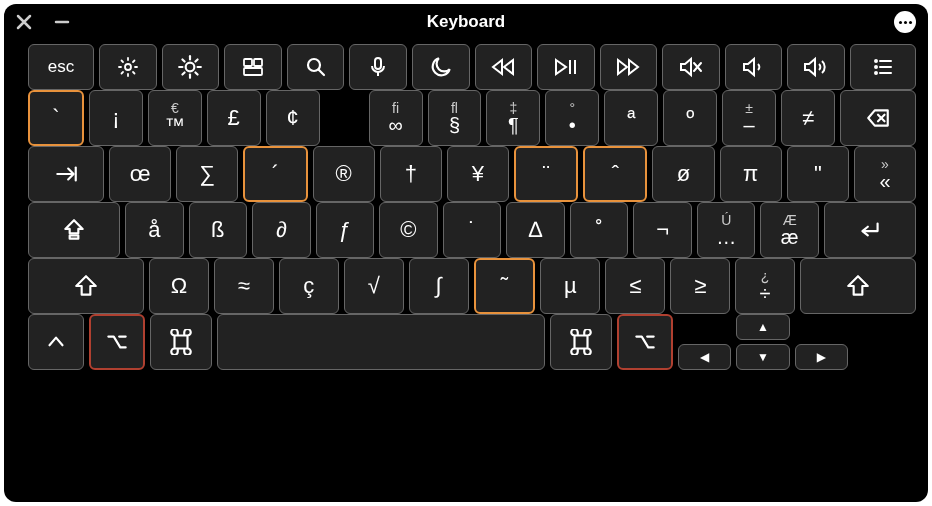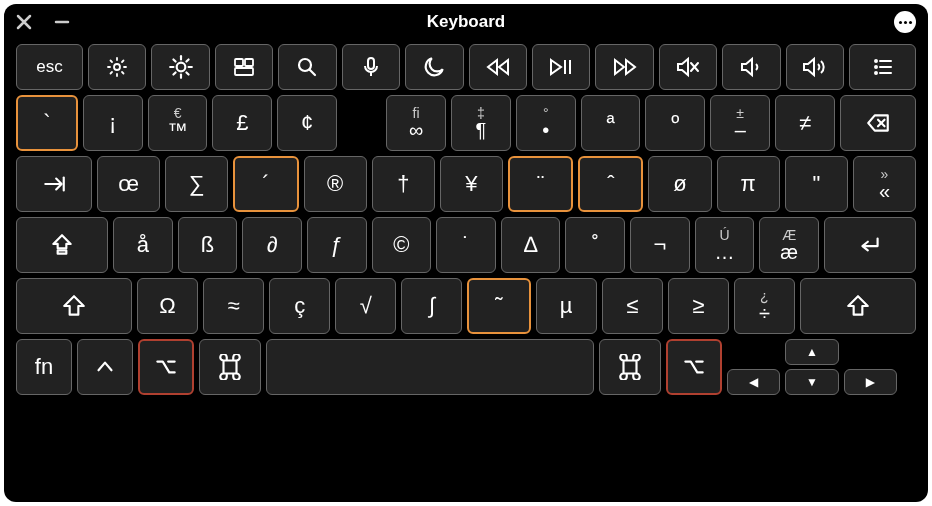--- a/index.html
+++ b/index.html
@@ -65,24 +65,23 @@
       border: 1px solid #555;
       border-radius: 6px;
       display: flex;
       align-items: center;
       justify-content: center;
       color: #888;
       font-size: 18px;
     }
     .kbd-area {
       flex: 1;
-      padding: 4px 12px 12px 12px;
+      padding: 4px 12px 12px 24px;
       display: flex;
       flex-direction: column;
-      gap: 5px;
     }
     .row {
       display: flex;
       gap: 5px;
       height: 56px;
     }
     .row.fn-row { height: 46px; }
     .key {
       display: flex;
       align-items: center;
@@ -267,20 +266,24 @@
           <span class="txt">£</span>
         </div>
         <div class="key" style="flex: 1 1 0%;">
           <span class="txt">¢</span>
         </div>
         <div class="key" style="flex: 1 1 0%; flex-direction: column; line-height: 1; font-size: 16px; margin-left: 44px;">
           <span style="font-size:14px;color:#ccc">fi</span>
           <span style="font-size:20px">∞</span>
         </div>
         <div class="key" style="flex: 1 1 0%; flex-direction: column; line-height: 1; font-size: 16px;">
+          <span style="font-size:14px;color:#ccc">fl</span>
+          <span style="font-size:20px">§</span>
+        </div>
+        <div class="key" style="flex: 1 1 0%; flex-direction: column; line-height: 1; font-size: 16px;">
           <span style="font-size:14px;color:#ccc">‡</span>
           <span style="font-size:20px">¶</span>
         </div>
         <div class="key" style="flex: 1 1 0%; flex-direction: column; line-height: 1; font-size: 16px;">
           <span style="font-size:14px;color:#ccc">°</span>
           <span style="font-size:20px">•</span>
         </div>
         <div class="key" style="flex: 1 1 0%;">
           <span class="txt">ª</span>
         </div>
@@ -438,23 +441,20 @@
           <span style="font-size:20px">÷</span>
         </div>
         <div class="key" style="width: 116px; flex: 0 0 auto;">
           <svg width="30" height="26" viewBox="0 0 24 24" fill="none" stroke="#fff" stroke-width="2" stroke-linecap="round" stroke-linejoin="round">
             <path d="M12 3 L21 12 L16 12 L16 20 L8 20 L8 12 L3 12 Z"></path>
           </svg>
         </div>
       </div>
 
     <div class="row bottom-row" id="row5">
-        <div class="key" style="width: 56px; flex: 0 0 auto;">
-          <span class="txt">fn</span>
-        </div>
         <div class="key" style="width: 56px; flex: 0 0 auto;">
           <svg width="30" height="26" viewBox="0 0 24 24" fill="none" stroke="#fff" stroke-width="2" stroke-linecap="round" stroke-linejoin="round">
             <polyline points="6 15 12 8 18 15"></polyline>
           </svg>
         </div>
         <div class="key highlight-red" style="width: 56px; flex: 0 0 auto;">
           <svg width="30" height="26" viewBox="0 0 24 24" fill="none" stroke="#fff" stroke-width="2" stroke-linecap="round" stroke-linejoin="round">
             <polyline points="4 7 9 7 15 17 20 17"></polyline>
             <line x1="14" y1="7" x2="20" y2="7"></line>
           </svg>

